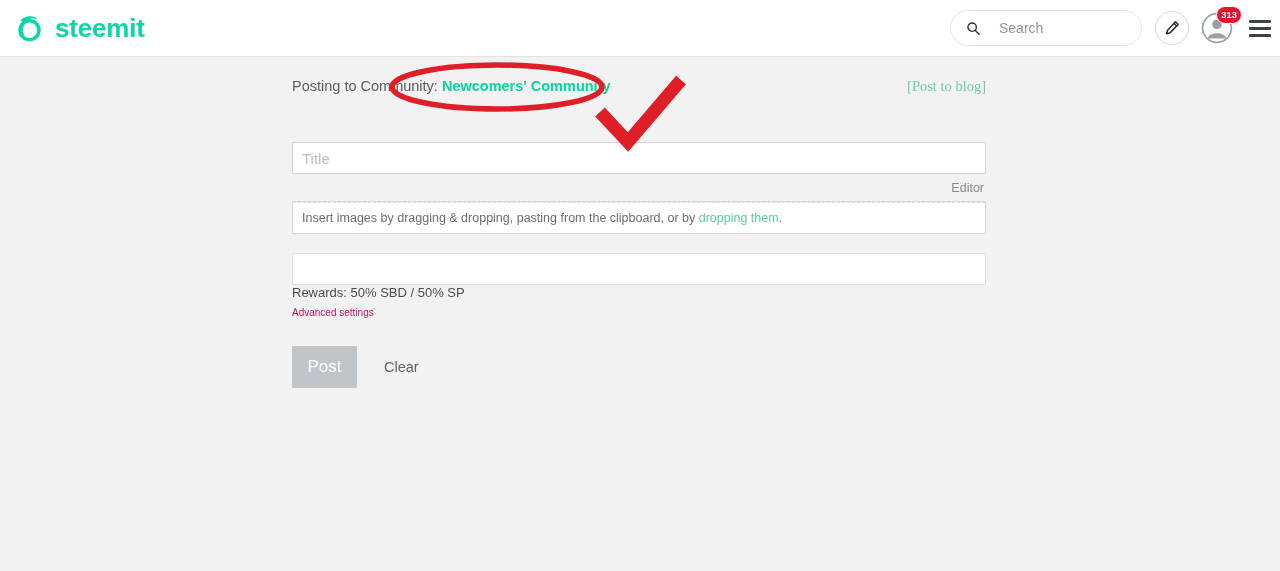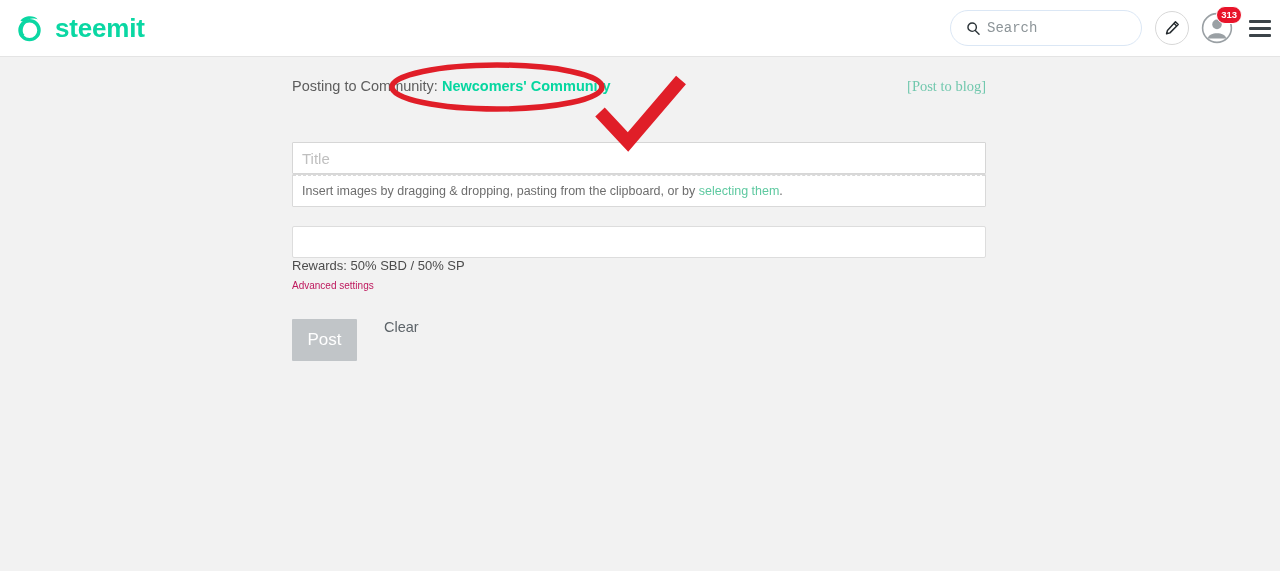--- a/index.html
+++ b/index.html
@@ -72,26 +72,26 @@
   }
   .search-icon {
     width: 15px;
     height: 15px;
     flex: 0 0 auto;
     display: block;
   }
   .search-input {
     border: 0;
     outline: 0;
-    margin-left: 6px;
+    margin-left: 18px;
     font-size: 14px;
     color: #7f1d1d;
     background: transparent;
     width: 130px;
-    font-family: Liberation Mono, monospace;
+    font-family: Liberation Sans, sans-serif;
   }
   .search-input::placeholder { color: #8d9599; }
 
   .icon-circle-btn {
     width: 34px;
     height: 34px;
     border: 1px solid #d8d8d8;
     border-radius: 50%;
     background: #fff;
     margin-left: 13px;
@@ -271,21 +271,21 @@
     font-size: 10px;
     color: #be185d;
     text-decoration: none;
     cursor: pointer;
     text-align: center;
   }
 
   .actions {
     margin-top: 26px;
     display: flex;
-    align-items: flex-start;
+    align-items: center;
   }
   .post-btn {
     width: 65px;
     height: 42px;
     background: #c1c5c8;
     color: #ffffff;
     border: 0;
     font-size: 17px;
     font-family: "Liberation Sans", sans-serif;
     cursor: default;
@@ -374,24 +374,27 @@
     <div class="posting-row">
       <div>
         <span class="posting-to">Posting to Community:</span>
         <span class="community-name">Newcomers' Community</span>
       </div>
       <span class="post-to-blog">[Post to blog]</span>
     </div>
 
     <input class="title-input" type="text" value="" placeholder="Title" style="">
 
+    <div class="editor-label-row">
+      <span class="editor-label">Editor</span>
+    </div>
 
     <div class="editor-box">
       <div class="image-hint">
-        <span>Insert images by dragging &amp; dropping, pasting from the clipboard, or by </span><a>selecting them</a><span>.</span>
+        <span>Insert images by dragging &amp; dropping, pasting from the clipboard, or by </span><a>dropping them</a><span>.</span>
       </div>
     </div>
 
     <input class="tags-input" type="text" value="" placeholder="" style="">
 
     <div class="rewards-text">Rewards: 50% SBD / 50% SP</div>
     <a class="advanced-link">Advanced settings</a>
 
     <div class="actions">
       <button class="post-btn">Post</button>

